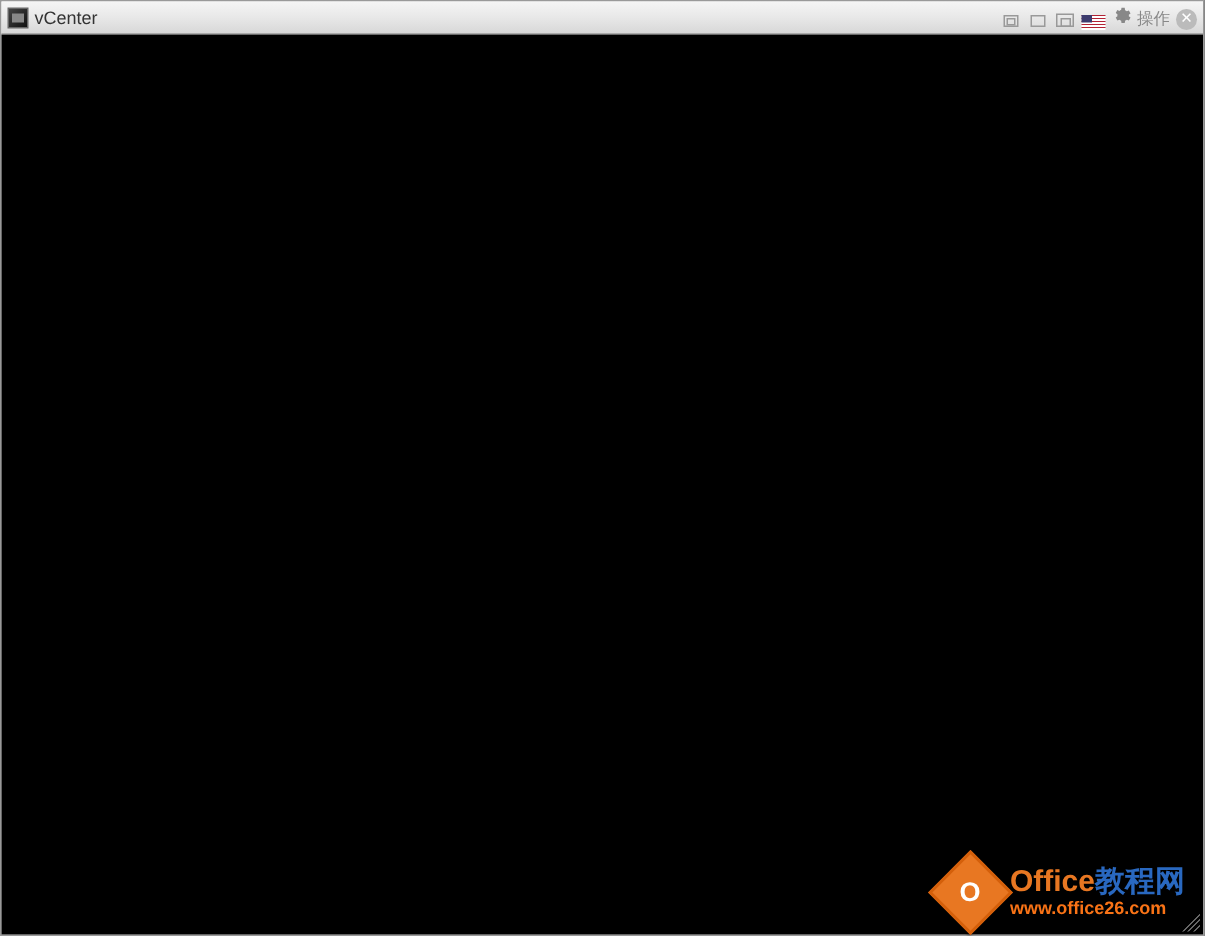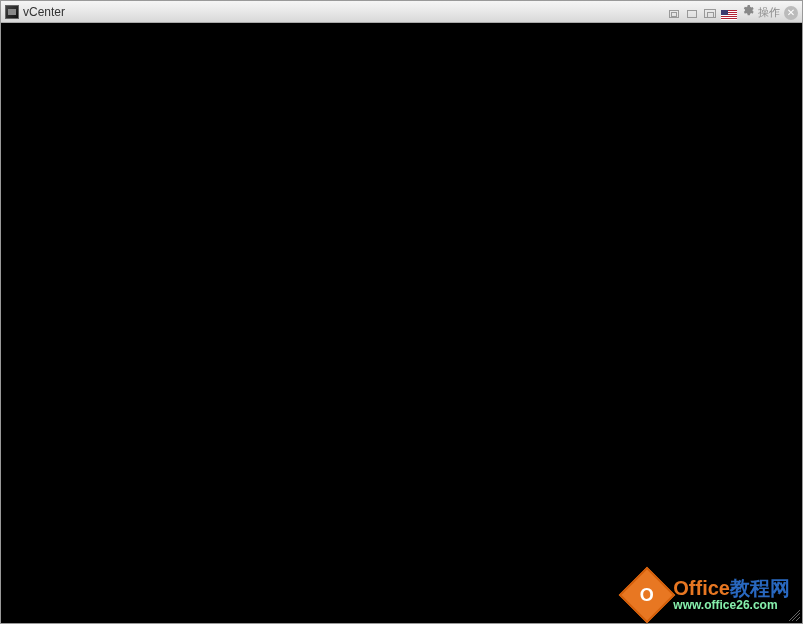--- a/index.html
+++ b/index.html
@@ -196,21 +196,21 @@
       line-height: 1.1;
     }
     .wm-line1 {
       font-weight: bold;
       font-size: 20px;
     }
     .wm-line1 .orange { color: #e87722; }
     .wm-line1 .blue { color: #2968c0; }
     .wm-line2 {
       font-size: 12px;
-      color: #86efac;
+      color: #f97316;
       font-weight: bold;
     }
   </style>
 </head>
 <body>
 
 <div class="window">
   <div class="titlebar">
     <div class="titlebar-left">
       <span class="app-icon"></span>

